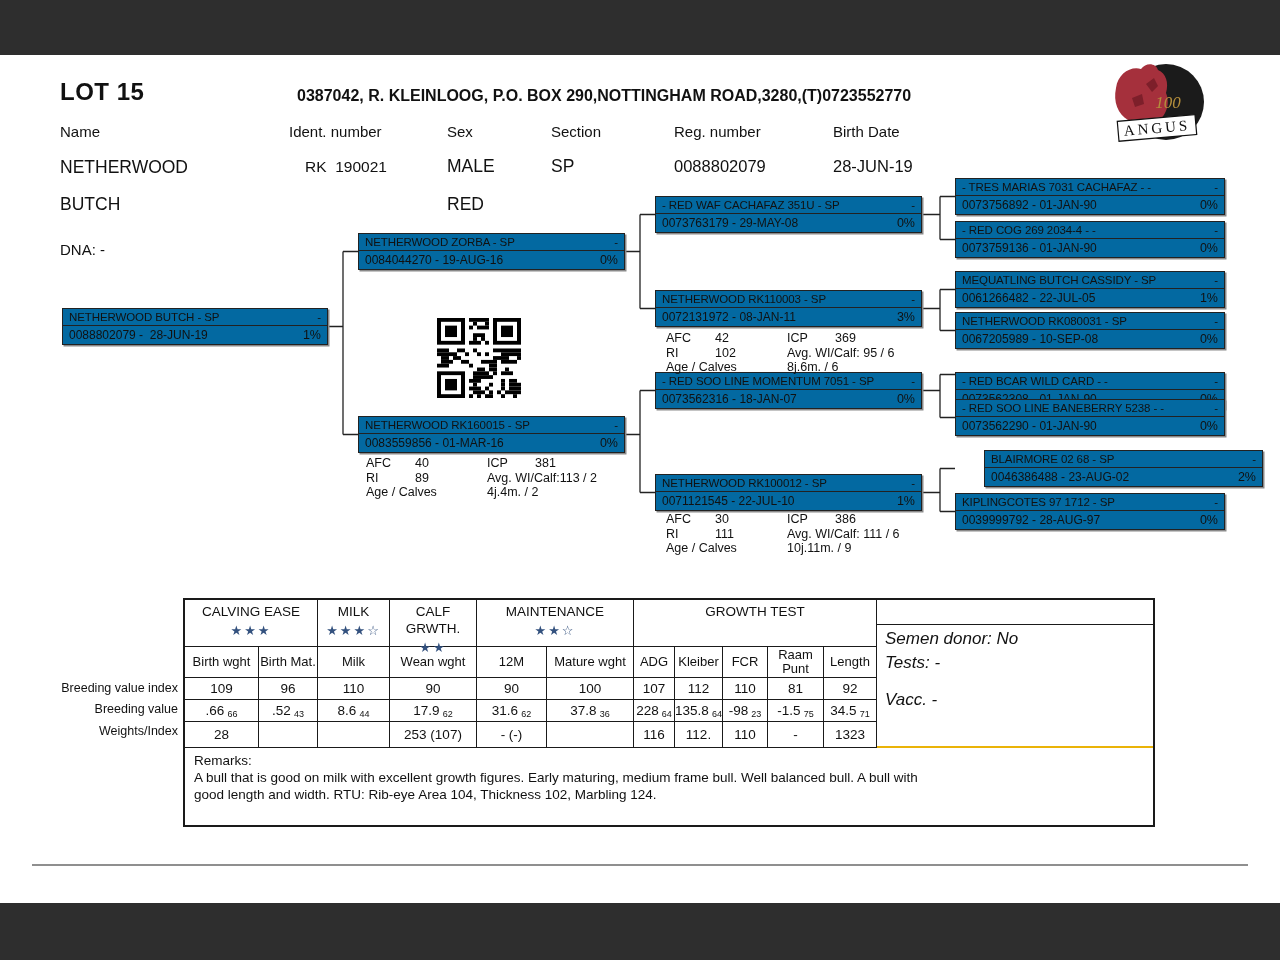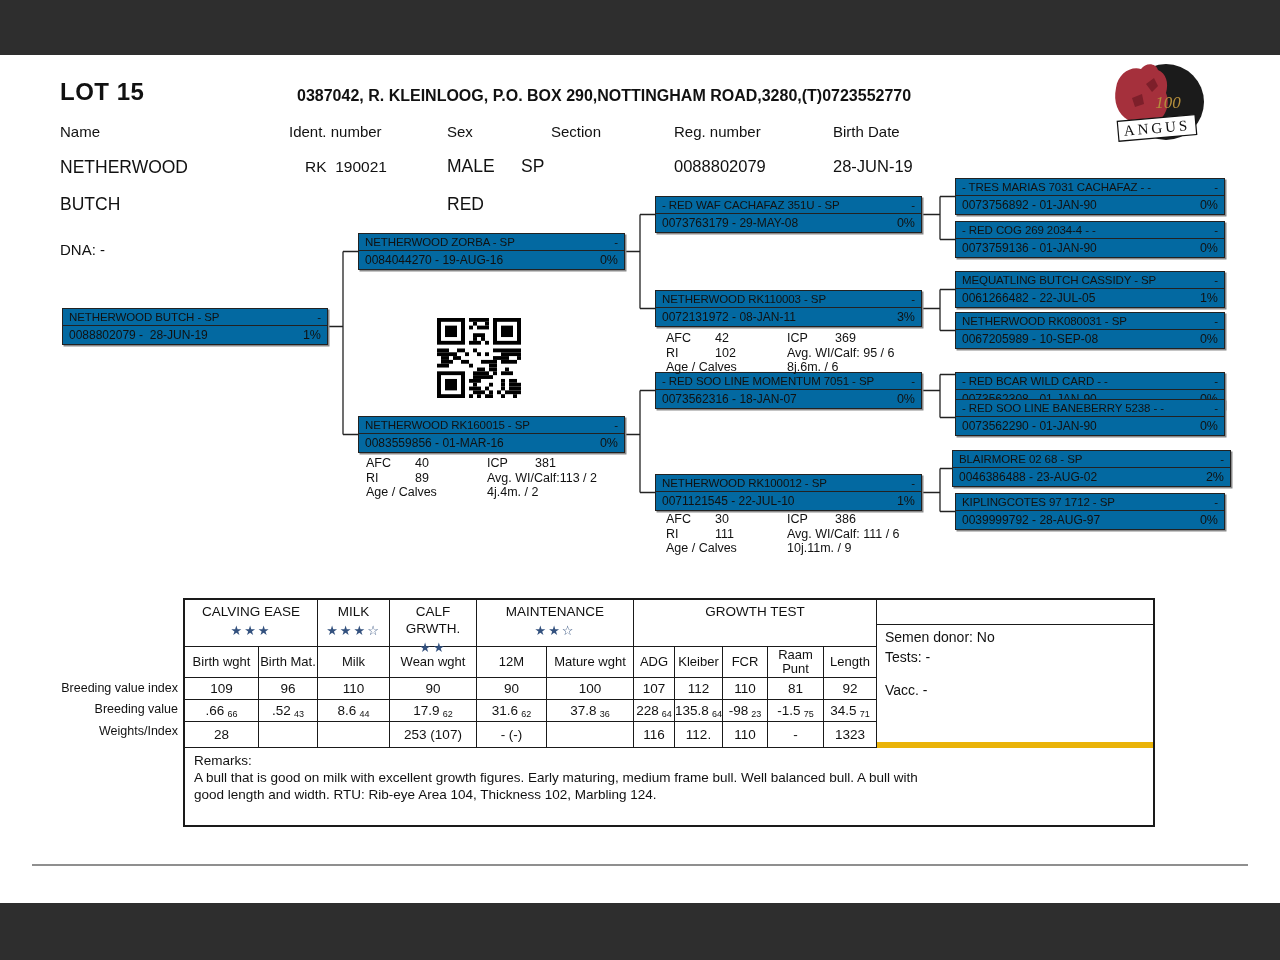--- a/index.html
+++ b/index.html
@@ -30,21 +30,21 @@
   
   .bvt{position:absolute;left:183px;top:598px;width:972px;box-sizing:border-box;border:2px solid #1a1a1a;display:grid;
        grid-template-columns:74px 59px 72px 87px 70px 87px 41px 48px 45px 56px 53px 276px;
        grid-template-rows:47px 31px 22px 22px 26px 77px;background:#fff;}
   .bvt > div{box-sizing:border-box;}
   .g{border-right:1px solid #1a1a1a;border-bottom:1px solid #1a1a1a;text-align:center;padding-top:3px;}
   .glabel{font-size:13.5px;line-height:17px;}
   .gstars{font-size:13px;letter-spacing:2px;color:#33517e;line-height:18px;margin-top:2px;}
   .cs2{grid-column:span 2;}
   .cs5{grid-column:span 5;}
-  .side{grid-column:12;grid-row:1/6;border-bottom:6px solid #eab308;font-size:14px;}
+  .side{grid-column:12;grid-row:1/6;border-bottom:2px solid #eab308;font-size:17px;font-style:italic;}
   .side-strip{height:24px;border-bottom:1px solid #1a1a1a;}
   .side-line{margin:4px 0 0 8px;}
   .side-line.vacc{margin-top:17px;}
   .h{border-right:1px solid #1a1a1a;border-bottom:1px solid #1a1a1a;font-size:13px;display:flex;align-items:center;justify-content:center;text-align:center;line-height:14px;}
   .v{border-right:1px solid #1a1a1a;border-bottom:1px solid #1a1a1a;font-size:13.5px;display:flex;align-items:center;justify-content:center;}
   .sub{font-size:9px;margin-left:3px;position:relative;top:3px;}
   .remarks{grid-column:1/13;grid-row:6;padding:4px 9px;font-size:13.5px;line-height:17px;}
   .rowlab{position:absolute;left:28px;width:150px;text-align:right;font-size:12.5px;}
   .hr{position:absolute;left:32px;top:864px;width:1216px;height:2px;background:#8f8f8f;}
   .qr{position:absolute;left:437px;top:318px;width:84px;height:80px;}
@@ -65,21 +65,21 @@
   <div class="abs flabel" style="left:447px;top:123px">Sex</div>
   <div class="abs flabel" style="left:551px;top:123px">Section</div>
   <div class="abs flabel" style="left:674px;top:123px">Reg. number</div>
   <div class="abs flabel" style="left:833px;top:123px">Birth Date</div>
 
   <div class="abs fvalue" style="left:60px;top:157px">NETHERWOOD</div>
   <div class="abs fvalue" style="left:60px;top:194px">BUTCH</div>
   <div class="abs fvalue ident pre" style="left:305px;top:158px">RK  190021</div>
   <div class="abs fvalue" style="left:447px;top:156px">MALE</div>
   <div class="abs fvalue" style="left:447px;top:194px">RED</div>
-  <div class="abs fvalue" style="left:521px;top:156px">SP</div>
+  <div class="abs fvalue" style="left:551px;top:156px">SP</div>
   <div class="abs fvalue mid" style="left:674px;top:157px">0088802079</div>
   <div class="abs fvalue mid" style="left:833px;top:157px">28-JUN-19</div>
   <div class="abs flabel" style="left:60px;top:241px">DNA: -</div>
 
   <svg class="abs" style="left:1108px;top:58px" width="96" height="92" viewBox="0 0 96 92">
     <circle cx="58" cy="44" r="38" fill="#1b1b1b"></circle>
     <path d="M8,30 C10,16 22,8 33,11 C38,4 48,5 50,12 C58,15 61,25 58,35 C63,47 57,61 46,65 C39,72 26,70 20,62 C10,56 5,44 8,30 Z" fill="#a5303c"></path>
     <path d="M38,26 l8,-6 4,8 -6,6 z M24,40 l10,-4 2,10 -9,3 z" fill="#7d1f2a"></path>
     <text x="60" y="50" font-size="17" font-style="italic" font-family="Liberation Serif, serif" fill="#b48e3c" text-anchor="middle">100</text>
     <g transform="rotate(-5 48 70)">
@@ -221,21 +221,21 @@
   <div class="pbox" style="left:955px;top:399px;width:270px">
     <div class="pb-name">
         <span>- RED SOO LINE BANEBERRY 5238 - -</span>
         <span>-</span>
       </div>
     <div class="pb-reg">
         <span>0073562290 - 01-JAN-90</span>
         <span class="pb-pct">0%</span>
       </div>
   </div>
-  <div class="pbox" style="left:952px;top:450px;width:279px">
+  <div class="pbox" style="left:984px;top:450px;width:279px">
     <div class="pb-name">
         <span>BLAIRMORE 02 68 - SP</span>
         <span>-</span>
       </div>
     <div class="pb-reg">
         <span>0046386488 - 23-AUG-02</span>
         <span class="pb-pct">2%</span>
       </div>
   </div>
   <div class="pbox" style="left:955px;top:493px;width:270px">

